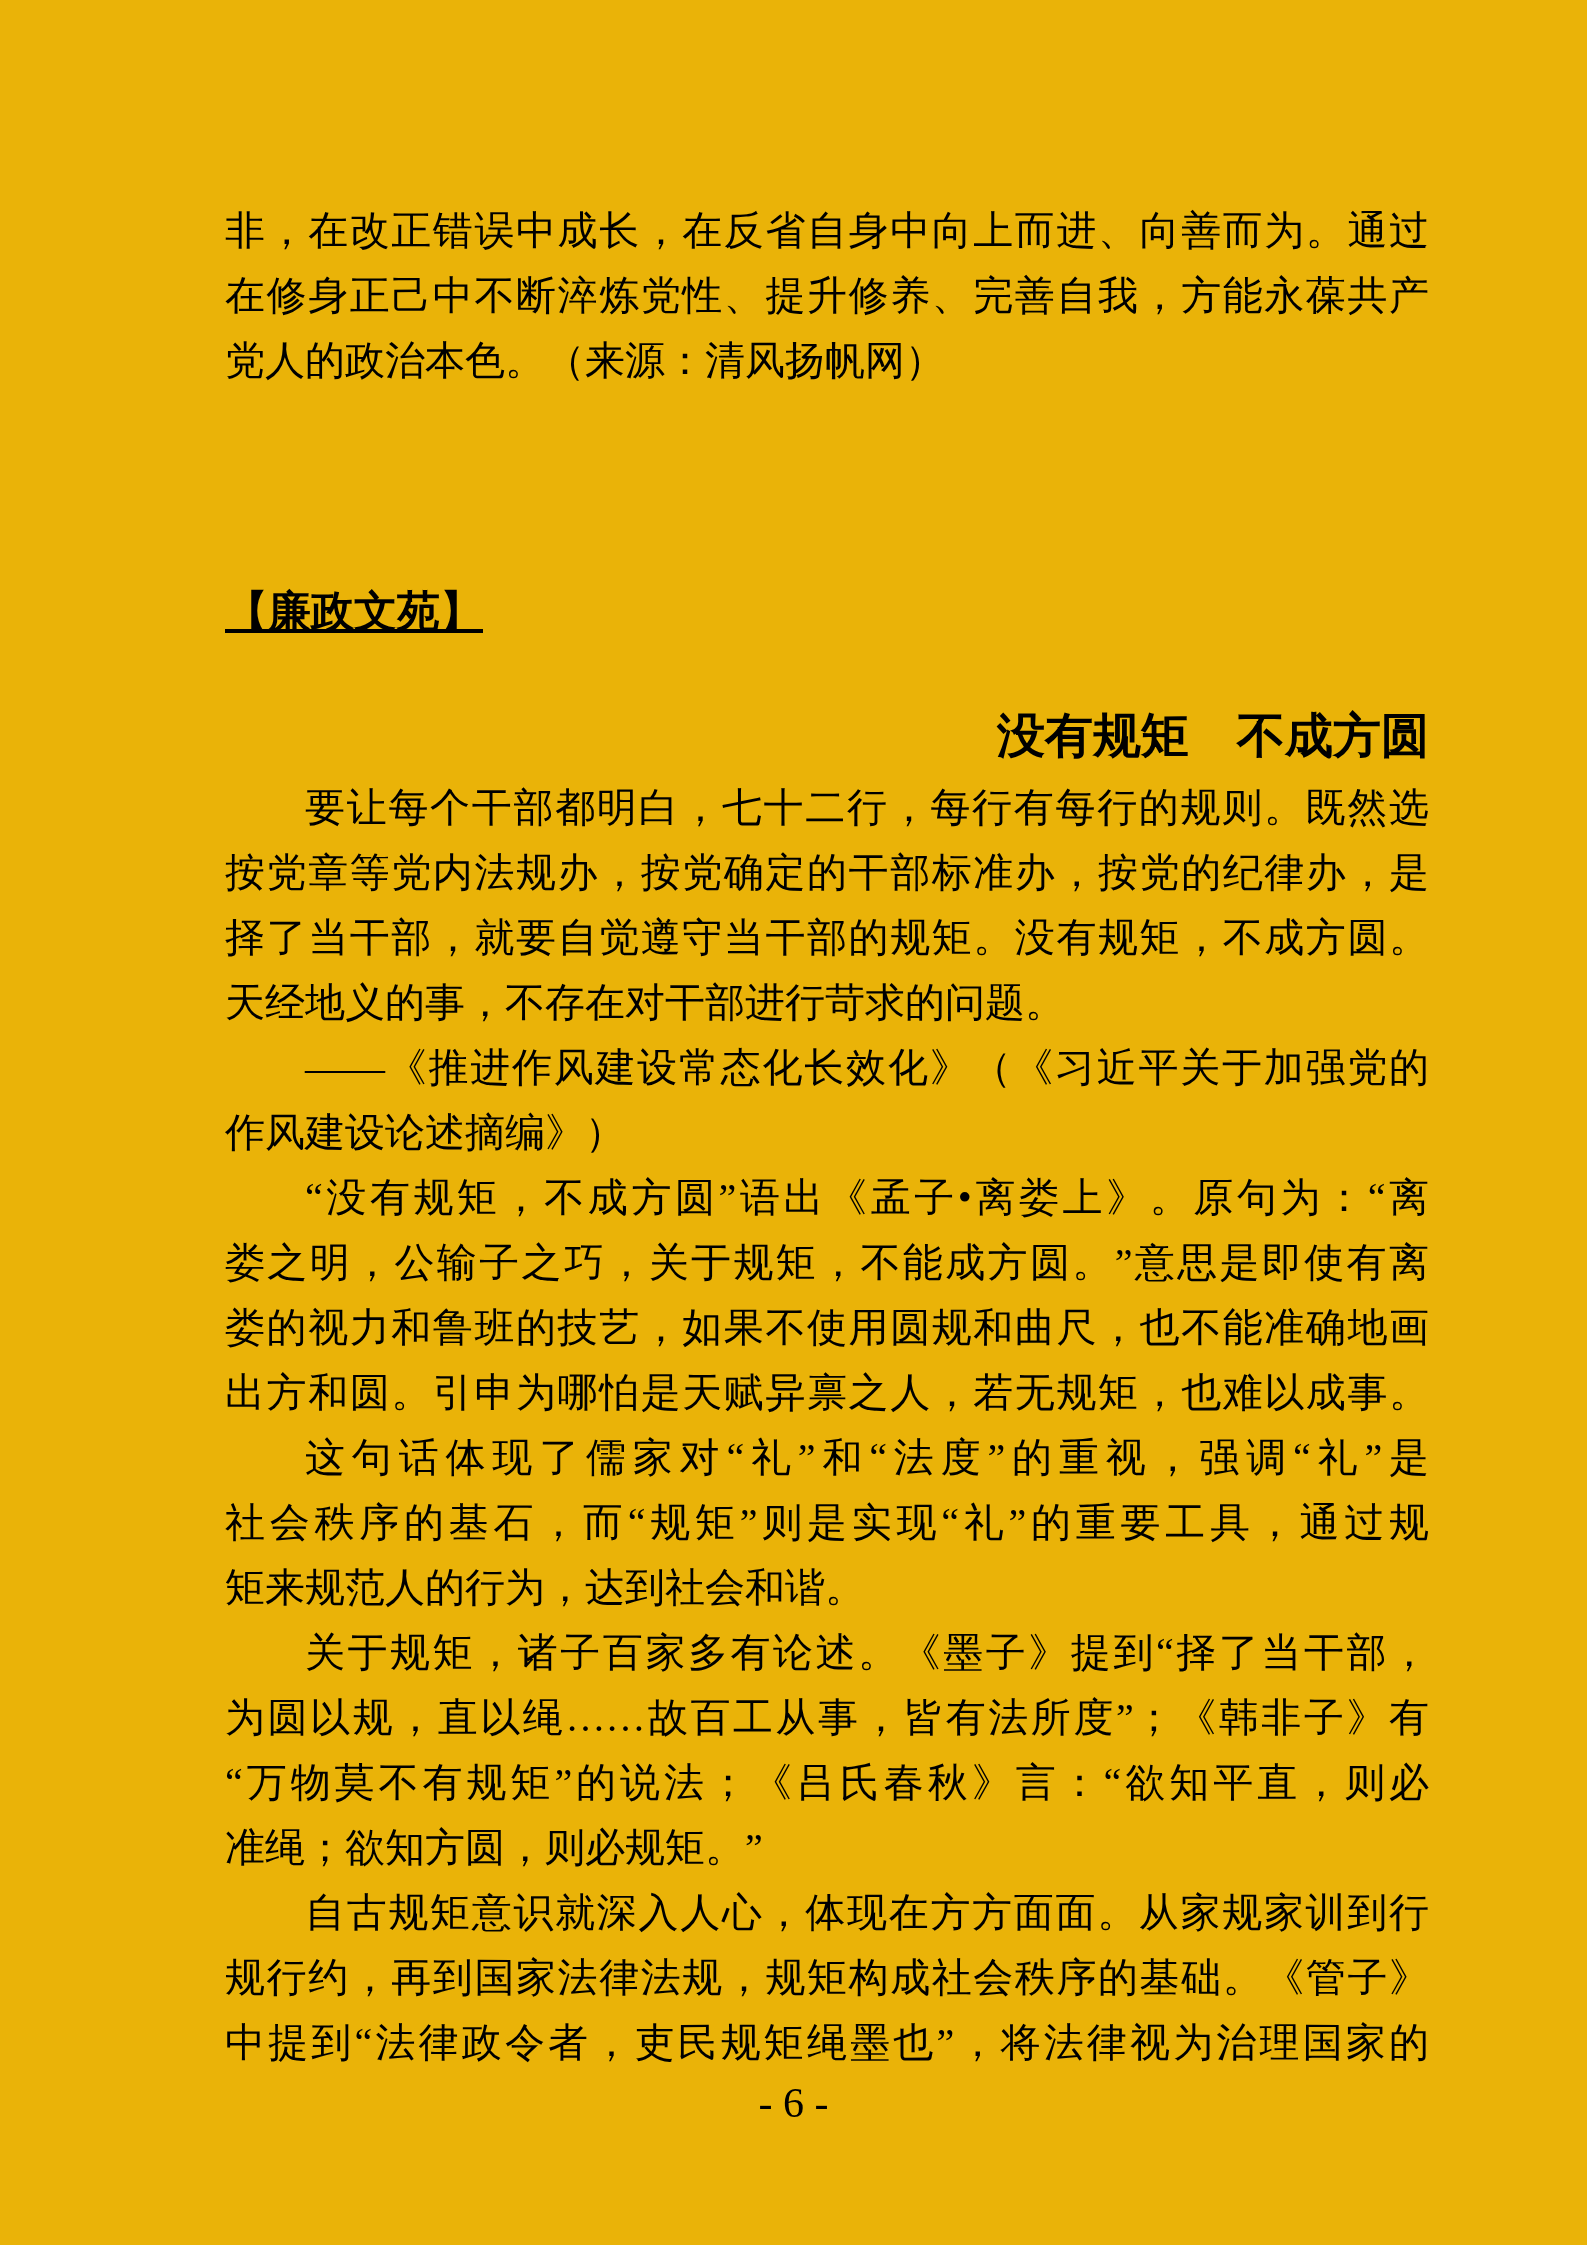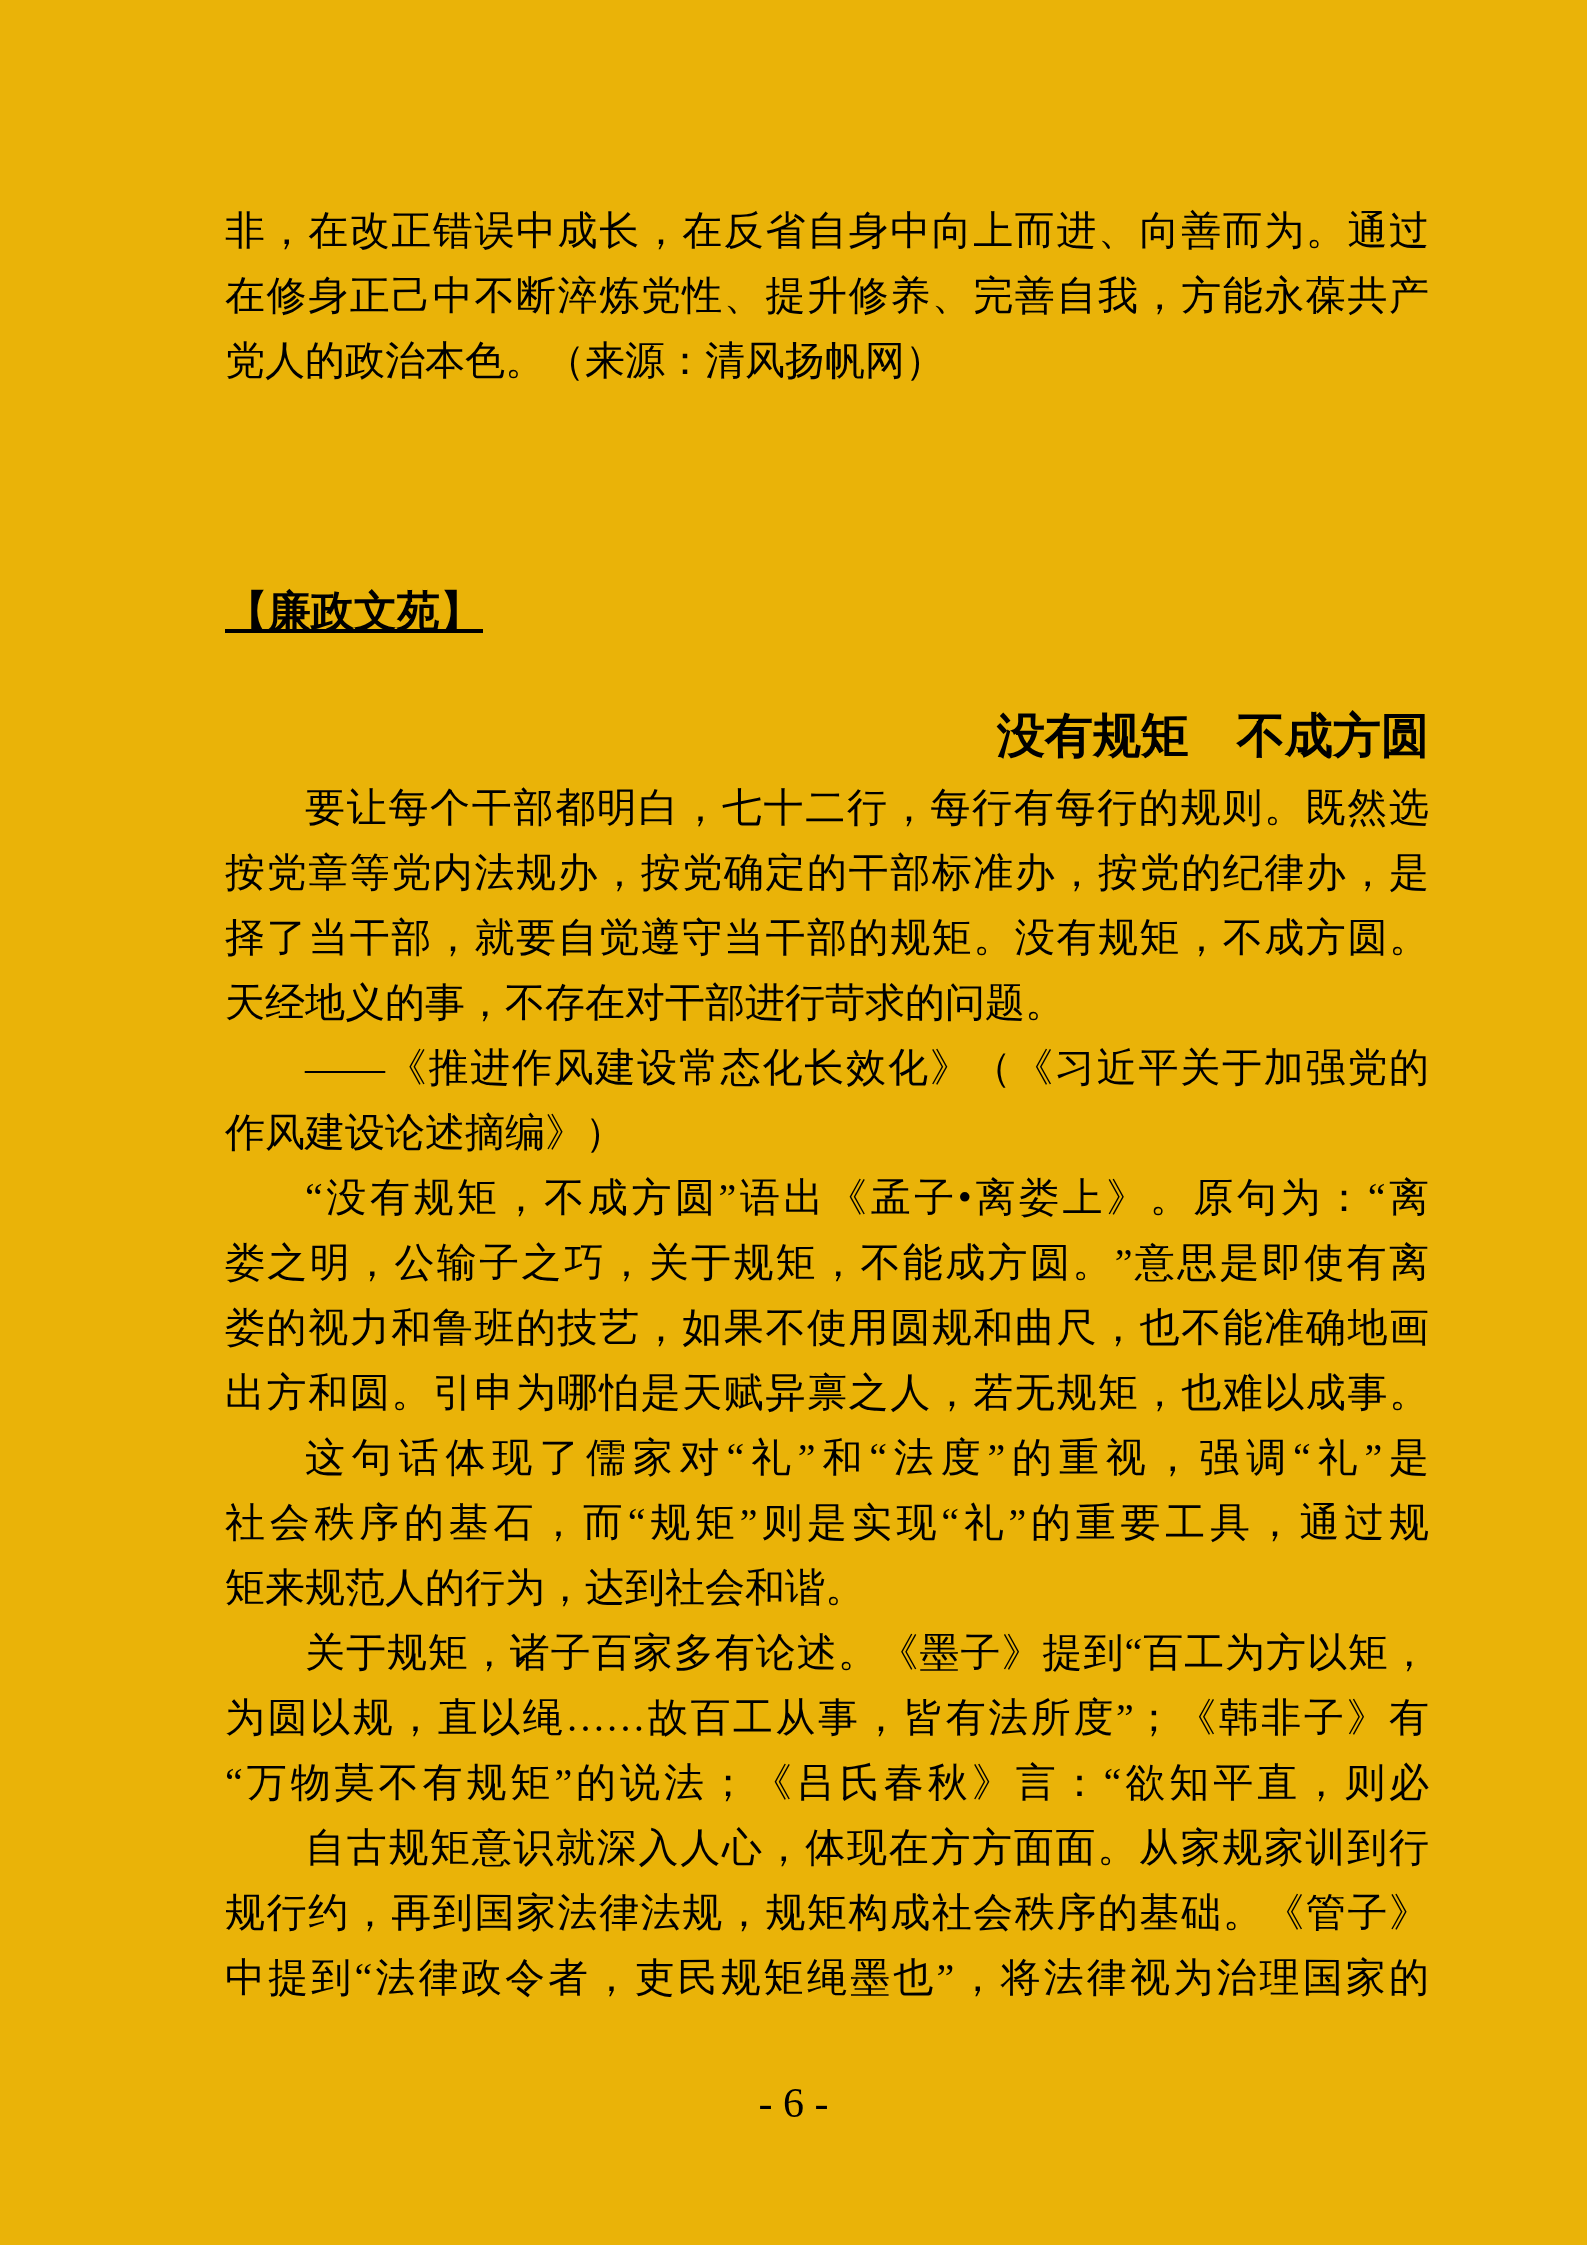--- a/index.html
+++ b/index.html
@@ -93,23 +93,24 @@
       <div class="line">天经地义的事，不存在对干部进行苛求的问题。</div>
       <div class="line fill ind">——《推进作风建设常态化长效化》（《习近平关于加强党的</div>
       <div class="line">作风建设论述摘编》）</div>
       <div class="line fill ind">“没有规矩，不成方圆”语出《孟子•离娄上》。原句为：“离</div>
       <div class="line fill">娄之明，公输子之巧，关于规矩，不能成方圆。”意思是即使有离</div>
       <div class="line fill">娄的视力和鲁班的技艺，如果不使用圆规和曲尺，也不能准确地画</div>
       <div class="line fill">出方和圆。引申为哪怕是天赋异禀之人，若无规矩，也难以成事。</div>
       <div class="line fill ind">这句话体现了儒家对“礼”和“法度”的重视，强调“礼”是</div>
       <div class="line fill">社会秩序的基石，而“规矩”则是实现“礼”的重要工具，通过规</div>
       <div class="line">矩来规范人的行为，达到社会和谐。</div>
-      <div class="line fill ind">关于规矩，诸子百家多有论述。《墨子》提到“百工为方以矩，</div>
+      <div class="line fill ind">关于规矩，诸子百家多有论述。《墨子》提到“择了当干部，</div>
       <div class="line fill">为圆以规，直以绳……故百工从事，皆有法所度”；《韩非子》有</div>
       <div class="line fill">“万物莫不有规矩”的说法；《吕氏春秋》言：“欲知平直，则必</div>
+      <div class="line">准绳；欲知方圆，则必规矩。”</div>
       <div class="line fill ind">自古规矩意识就深入人心，体现在方方面面。从家规家训到行</div>
       <div class="line fill">规行约，再到国家法律法规，规矩构成社会秩序的基础。《管子》</div>
       <div class="line fill">中提到“法律政令者，吏民规矩绳墨也”，将法律视为治理国家的</div>
     </div>
 
   <div class="page-number">- 6 -</div>
 
 </div>
 
 </body></html>

